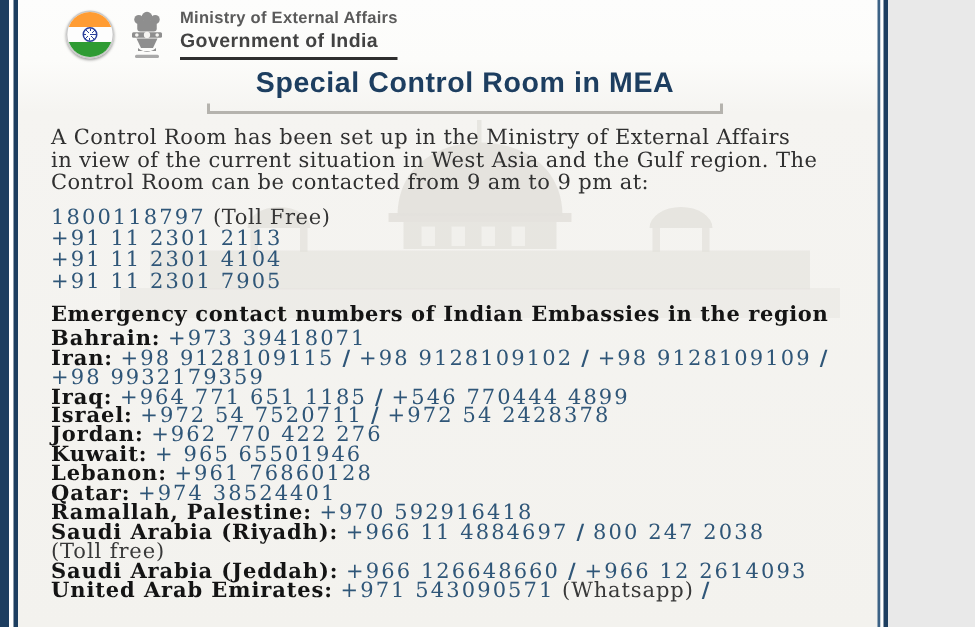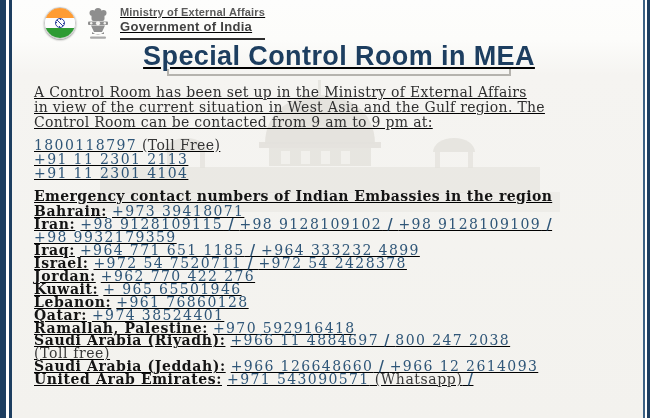--- a/index.html
+++ b/index.html
@@ -1,20 +1,19 @@
 <!DOCTYPE html>
 <html style="--navy: #1d3e60; --number-blue: #2f5678; --flag-saffron: #ff9c33; --flag-green: #2e9b33; --emblem-gray: #8e8e8e; --watermark-gray: #d6d3cc;"><head>
 <meta charset="utf-8">
 <style>
   html,body{margin:0;padding:0;background:#e9e9e9;}
   .poster{
-    position:relative; width:650px; height:418px; overflow:hidden;
+    position:relative; width:592px; height:418px; overflow:hidden;
     background:linear-gradient(180deg,#fdfdfc 0px,#fcfcfa 40px,#f5f4f1 75px,#f3f2ee 100%);
     font-family:"DejaVu Serif","Liberation Serif",serif;
-    text-decoration:underline;
   }
   
   .edge{position:absolute;top:0;bottom:0;z-index:3;}
   .edge-left-outer{left:0;width:6px;background:var(--navy,#1d3e60);}
   .edge-left-gap{left:6px;width:3px;background:#ffffff;}
   .edge-left-inner{left:9px;width:3px;background:var(--navy,#1d3e60);}
   .edge-right-gap{right:3px;width:2px;background:#ffffff;}
   .edge-right-outer{right:0;width:3px;background:var(--navy,#1d3e60);}
   .edge-right-inner{right:5px;width:2px;background:#3c6285;}
   
@@ -29,21 +28,21 @@
   .flag-saffron{background:var(--flag-saffron,#ff9c33);}
   .flag-white{background:#fdfdfd;display:flex;align-items:center;justify-content:center;}
   .flag-green{background:var(--flag-green,#2e9b33);}
   .chakra{width:8px;height:8px;border-radius:50%;border:1px solid #2b3f9b;
     background:repeating-conic-gradient(#2b3f9b 0deg 9deg,transparent 9deg 45deg);}
   .emblem{flex:0 0 auto;}
   .gov-text-block{border-bottom:2px solid #2e2e2e;padding-bottom:2px;}
   .ministry-line{font-family:"Liberation Sans",sans-serif;font-size:11px;font-weight:700;color:#5a5a5a;letter-spacing:.2px;line-height:12px;}
   .government-line{font-family:"Liberation Sans",sans-serif;font-size:13px;font-weight:600;color:#424242;letter-spacing:.3px;line-height:18px;}
   .title-block{margin-top:3px;text-align:center;}
-  .page-title{margin:0;font-family:"Liberation Sans",sans-serif;font-weight:800;font-size:27px;line-height:24px;
+  .page-title{margin:0;font-family:"Liberation Sans",sans-serif;font-weight:800;font-size:19px;line-height:24px;
     color:var(--navy,#1f4568);letter-spacing:.4px;}
   .title-underline{width:340px;height:5px;margin:1px auto 0;
     border-left:2px solid #b5b3ae;border-right:2px solid #b5b3ae;border-bottom:2px solid #b5b3ae;}
   .intro{margin-top:9px;color:#303030;}
   .intro-line{font-size:14px;line-height:15.2px;letter-spacing:.3px;white-space:nowrap;}
   .hotline{margin-top:7px;}
   .hotline-line{font-size:14px;line-height:14.4px;white-space:nowrap;}
   .hotline-line .num{color:var(--number-blue,#2f5678);letter-spacing:1.4px;}
   .hotline-line .note{color:#353535;letter-spacing:.4px;}
   .emb-heading{margin-top:9px;font-weight:700;color:#141414;font-size:14px;line-height:13.6px;letter-spacing:.4px;}
@@ -133,32 +132,33 @@
   <div class="intro-line">Control Room can be contacted from 9 am to 9 pm at:</div>
 </div>
 
     <div class="hotline" id="hotline">
   <div class="hotline-line"><span class="num">1800118797</span><span class="note"> (Toll Free)</span></div>
 
   <div class="hotline-line"><span class="num">+91 11 2301 2113</span><span class="note"></span></div>
 
   <div class="hotline-line"><span class="num">+91 11 2301 4104</span><span class="note"></span></div>
 
+  <div class="hotline-line"><span class="num">+91 11 2301 7905</span><span class="note"></span></div>
 </div>
 
     <div class="emb-heading" id="emb-heading">
         <div>Emergency contact numbers of Indian Embassies in the region</div>
       </div>
 
     <div class="embassy-list" id="embassy-list">
   <div class="embassy-line"><span class="label">Bahrain:</span><span class="seg-number">+973 39418071</span></div>
 
   <div class="embassy-line"><span class="label">Iran:</span><span class="seg-number">+98 9128109115</span><span class="seg-sep"> / </span><span class="seg-number">+98 9128109102</span><span class="seg-sep"> / </span><span class="seg-number">+98 9128109109</span><span class="seg-sep"> /</span><br><span class="seg-number">+98 9932179359</span></div>
 
-  <div class="embassy-line"><span class="label">Iraq:</span><span class="seg-number">+964 771 651 1185</span><span class="seg-sep"> / </span><span class="seg-number">+964 333232 4899</span></div>
+  <div class="embassy-line"><span class="label">Iraq:</span><span class="seg-number">+964 771 651 1185</span><span class="seg-sep"> / </span><span class="seg-number">+546 770444 4899</span></div>
 
   <div class="embassy-line"><span class="label">Israel:</span><span class="seg-number">+972 54 7520711</span><span class="seg-sep"> / </span><span class="seg-number">+972 54 2428378</span></div>
 
   <div class="embassy-line"><span class="label">Jordan:</span><span class="seg-number">+962 770 422 276</span></div>
 
   <div class="embassy-line"><span class="label">Kuwait:</span><span class="seg-number">+ 965 65501946</span></div>
 
   <div class="embassy-line"><span class="label">Lebanon:</span><span class="seg-number">+961 76860128</span></div>
 
 

